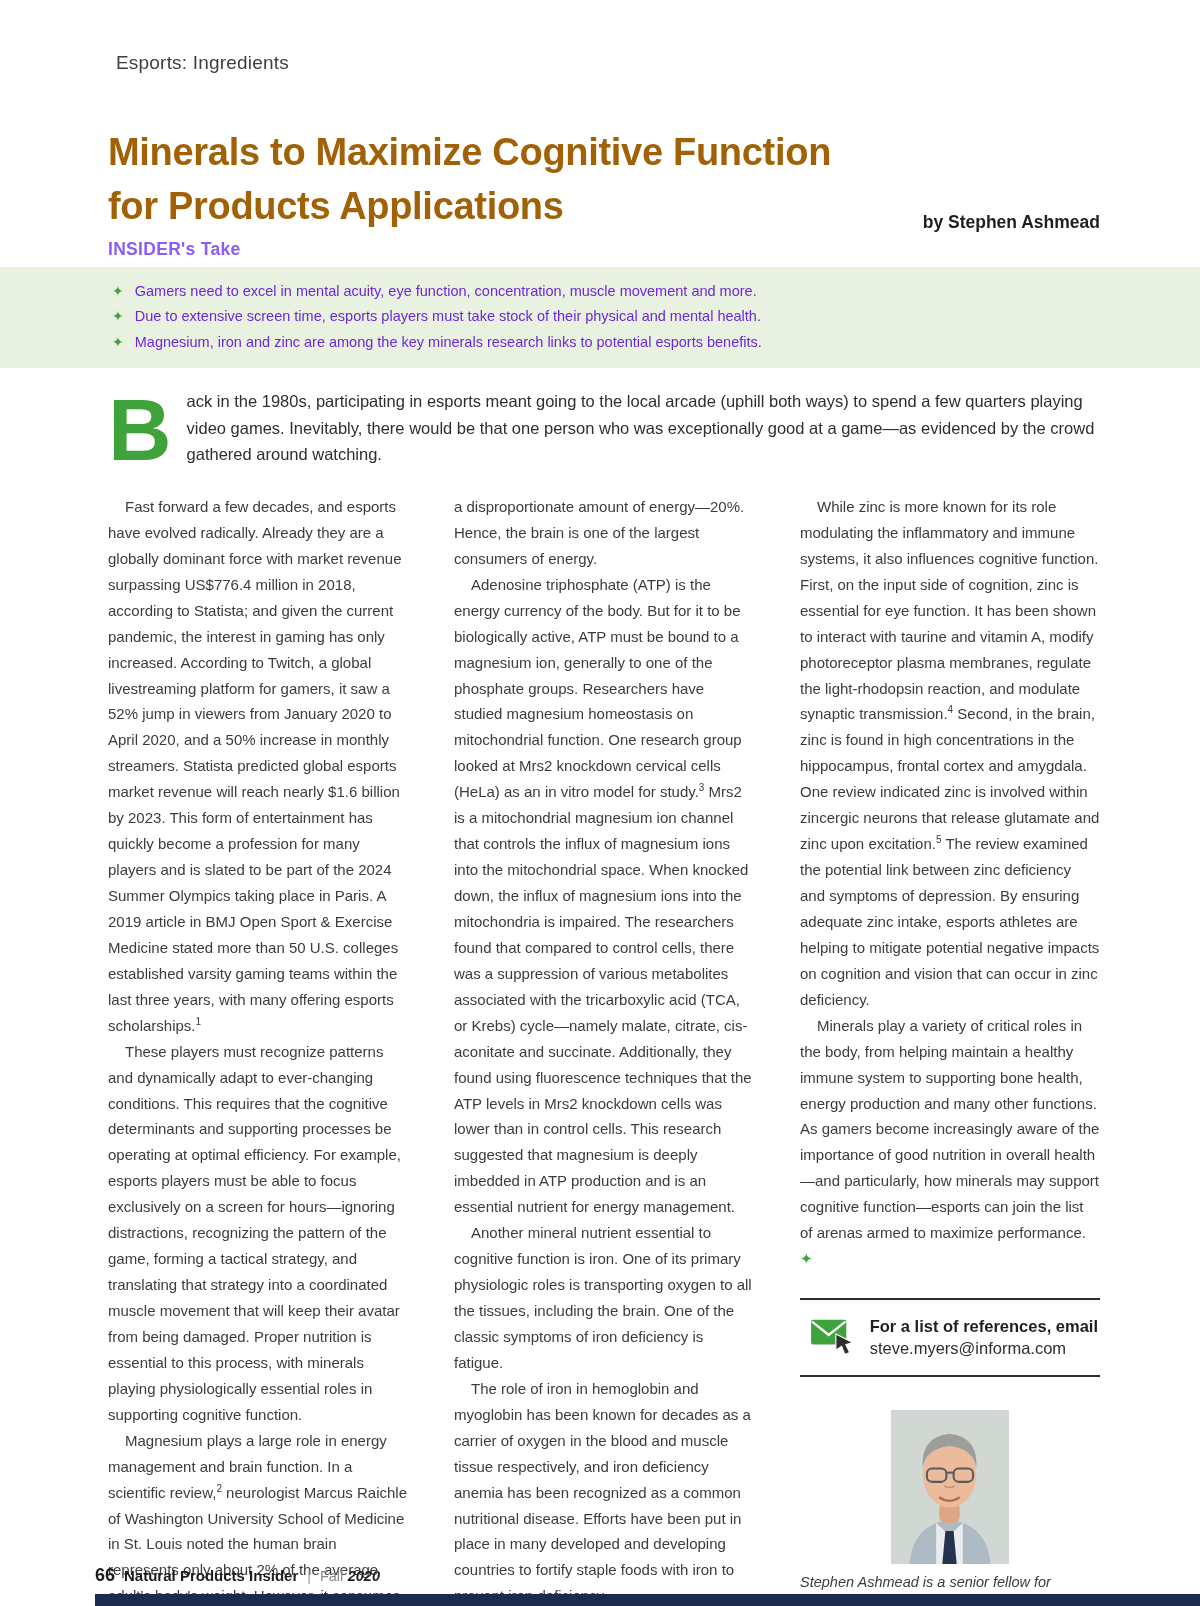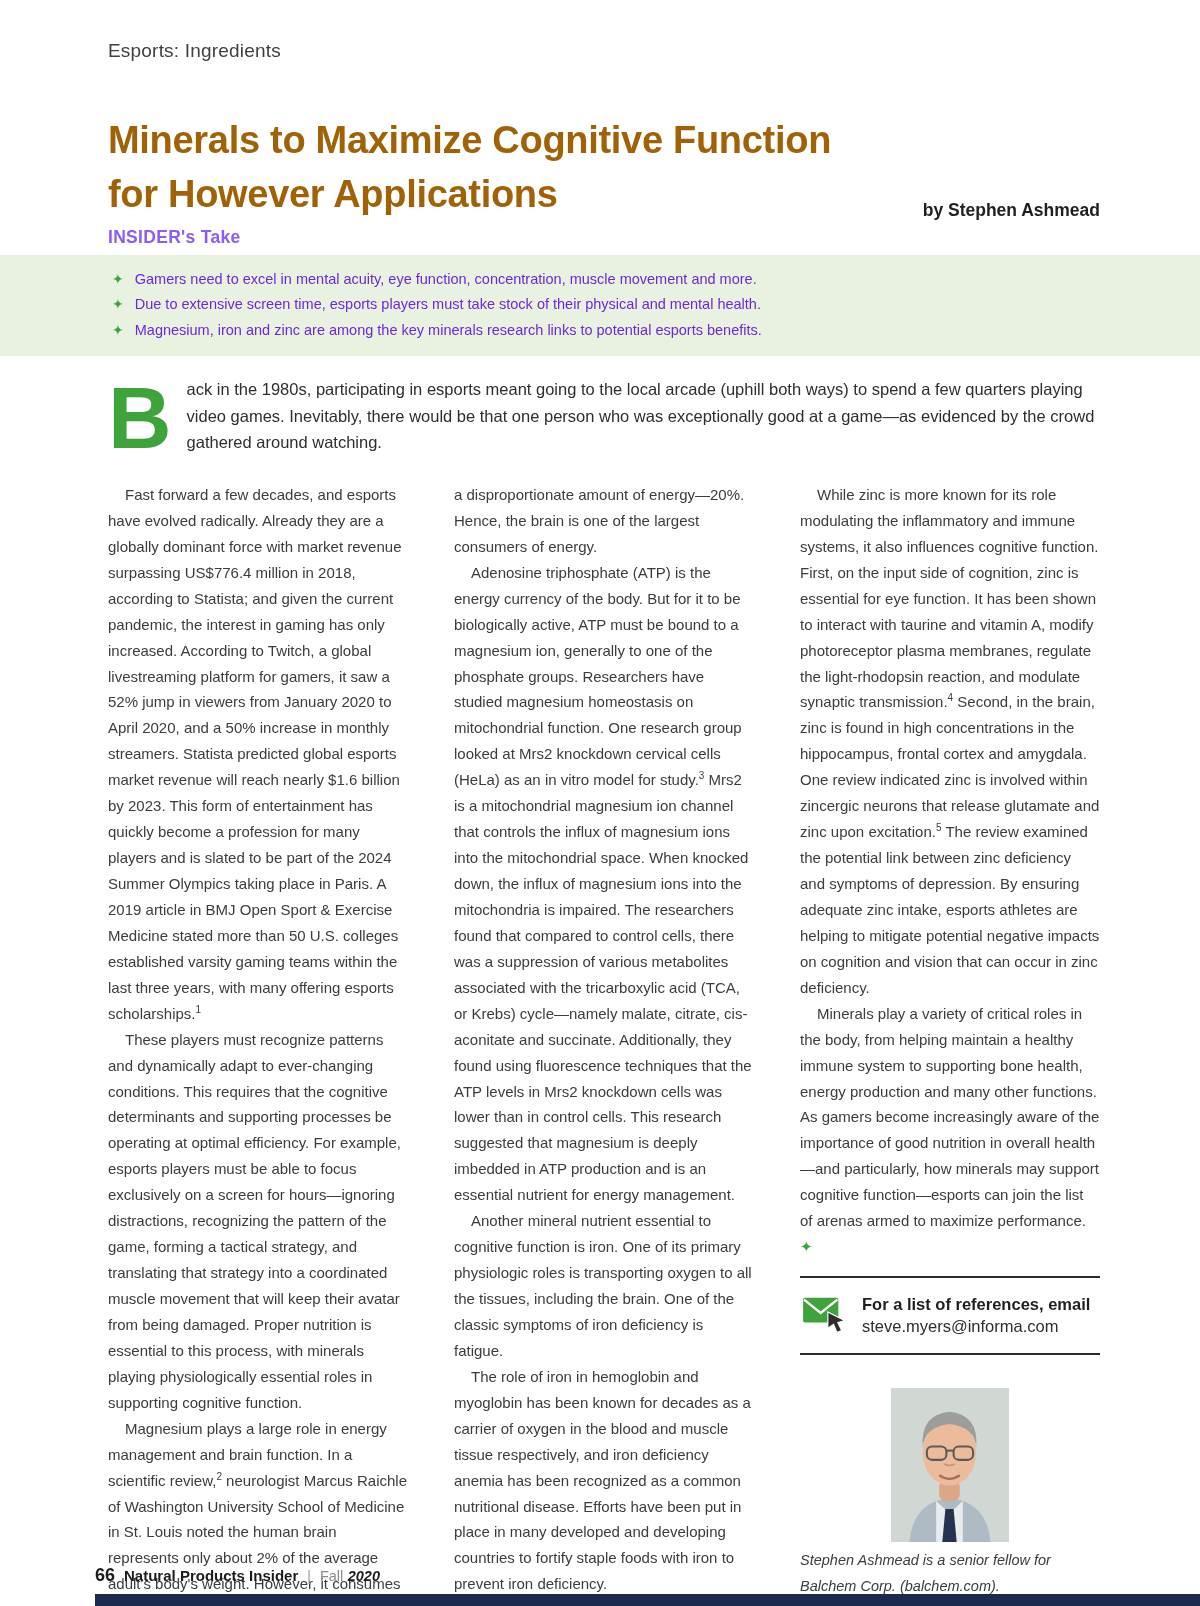--- a/index.html
+++ b/index.html
@@ -8,24 +8,25 @@
     width: 1200px; height: 1606px;
     position: relative;
     background: #ffffff;
     overflow: hidden;
     font-family: "Liberation Sans", sans-serif;
     color: #3c3c3c;
   }
   .content { padding-left: 108px; padding-right: 100px; }
 
   .section-label {
-    padding-top: 40px;
+    padding-top: 52px;
     font-size: 19px;
     color: #3f3f3f;
     letter-spacing: 0.2px;
+    margin-left: 8px;
   }
   .title {
     margin: 52px 0 6px;
     font-size: 38px;
     line-height: 1.42;
     font-weight: bold;
     color: #a16207;
     letter-spacing: -0.3px;
   }
   .byline {
@@ -72,25 +73,26 @@
   .col { flex: 1; min-width: 0; }
   .body-p { font-size: 15px; line-height: 1.73; color: #3c3c3c; margin: 0; }
   .body-p.indent { text-indent: 17px; }
   sup { font-size: 10px; line-height: 0; }
   .it { }
   .endstar { color: #3fa33c; }
 
   .ref-box {
     border-top: 2px solid #2b2b2b;
     border-bottom: 2px solid #2b2b2b;
-    margin-top: 16px;
+    margin-top: 26px;
     padding: 15px 2px;
     display: flex;
     align-items: center;
     gap: 14px;
+    justify-content: flex-end;
   }
   .ref-icon { flex: 0 0 auto; }
   .ref-line1 { font-weight: bold; font-size: 16.5px; color: #1f1f1f; line-height: 1.35; }
   .ref-line2 { font-size: 16.5px; color: #2e2e2e; line-height: 1.35; }
 
   .author { display: flex; gap: 4px; margin-top: 32px; align-items: center; flex-direction: column; }
   .author-photo { flex: 0 0 auto; width: 118px; height: 156px; display: block; }
   .author-caption {
     font-style: italic;
     font-size: 14.5px;
@@ -121,21 +123,21 @@
     background: #1c2a4d;
   }
 </style>
 </head>
 <body>
 
 <div class="page">
 
   <header class="content">
     <div class="section-label">Esports: Ingredients</div>
-    <h1 class="title"><span>Minerals to Maximize Cognitive Function</span><br><span>for However Applications</span></h1>
+    <h1 class="title"><span>Minerals to Maximize Cognitive Function</span><br><span>for Products Applications</span></h1>
     <div class="byline">by Stephen Ashmead</div>
     <div class="take-heading">INSIDER's Take</div>
   </header>
 
   <section class="take-band">
     <div class="take-row">
       <span class="star">✦</span>
       <span class="take-text">Gamers need to excel in mental acuity, eye function, concentration, muscle movement and more.</span>
     </div>
     <div class="take-row">

